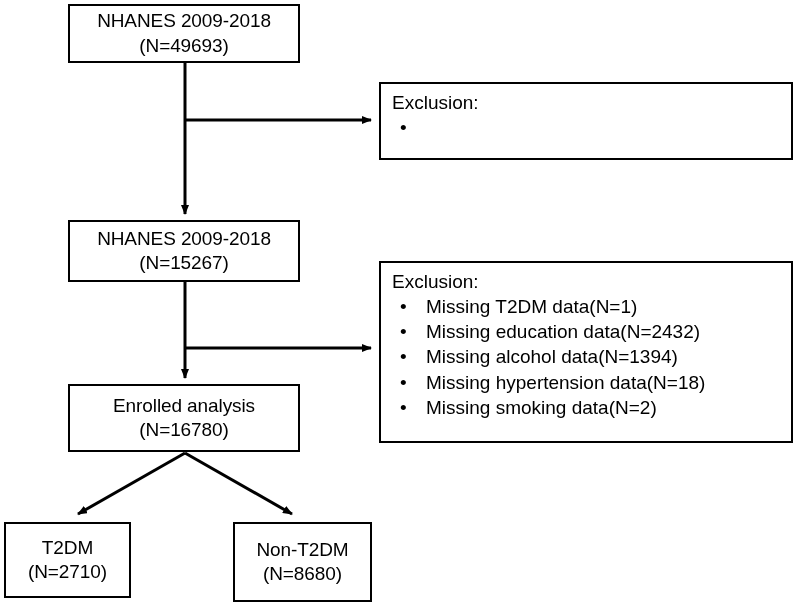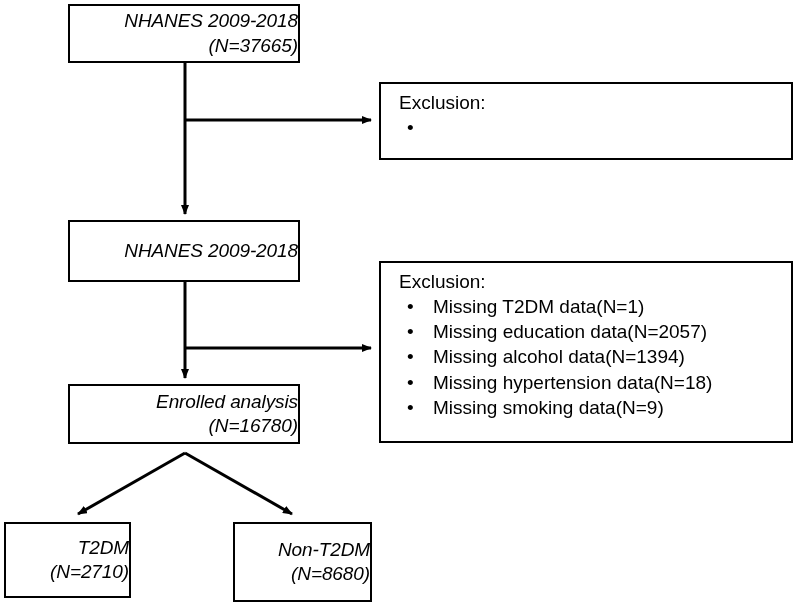--- a/index.html
+++ b/index.html
@@ -29,35 +29,34 @@
     position: absolute;
     box-sizing: border-box;
     border: 2px solid #000000;
     background: #ffffff;
     display: flex;
     flex-direction: column;
     justify-content: center;
     z-index: 2;
   }
   .node.centered {
-    align-items: flex-end;
+    align-items: center;
     text-align: center;
-    font-style: italic;
   }
   .node-line {
     font-size: 19px;
     line-height: 1.28;
     white-space: nowrap;
     letter-spacing: -0.1px;
   }
   
   .panel {
     align-items: flex-start;
     justify-content: flex-start;
-    padding: 7px 8px 7px 18px;
+    padding: 7px 8px 7px 11px;
   }
   .panel-title {
     font-size: 19px;
     line-height: 1.25;
     white-space: nowrap;
   }
   .panel-list {
     list-style: none;
     margin: 0;
     padding: 0;
@@ -75,21 +74,21 @@
     left: 8px;
     top: 0;
     font-size: 19px;
     line-height: 1.33;
   }
   
   #node-cohort-initial { left: 68px;  top: 4px;   width: 232px; height: 59px; }
   #node-exclusion-1    { left: 379px; top: 82px;  width: 414px; height: 78px; }
   #node-cohort-with-chg{ left: 68px;  top: 220px; width: 232px; height: 62px; }
   #node-exclusion-2    { left: 379px; top: 261px; width: 414px; height: 182px; }
-  #node-enrolled       { left: 68px;  top: 384px; width: 232px; height: 60px; }
+  #node-enrolled       { left: 68px;  top: 384px; width: 232px; height: 68px; }
   #node-group-t2dm     { left: 4px;   top: 522px; width: 127px; height: 76px; }
   #node-group-non-t2dm { left: 233px; top: 522px; width: 139px; height: 80px; }
 </style>
 </head>
 <body>
 
 <div id="canvas">
 
   <svg id="wires" viewBox="0 0 800 603" xmlns="http://www.w3.org/2000/svg">
     <defs>
@@ -105,58 +104,59 @@
     <line x1="185" y1="282" x2="185" y2="378" stroke="#000000" stroke-width="3" marker-end="url(#arrowhead)"></line>
 
     <line x1="185" y1="348" x2="371" y2="348" stroke="#000000" stroke-width="3" marker-end="url(#arrowhead)"></line>
 
     <line x1="185" y1="453" x2="78" y2="514" stroke="#000000" stroke-width="3" marker-end="url(#arrowhead)"></line>
     <line x1="185" y1="453" x2="292" y2="514" stroke="#000000" stroke-width="3" marker-end="url(#arrowhead)"></line>
   </svg>
 
   <div class="node centered" id="node-cohort-initial">
     <div class="node-line">NHANES 2009-2018</div>
-    <div class="node-line">(N=37665)</div>
+    <div class="node-line">(N=49693)</div>
   </div>
 
   <div class="node panel" id="node-exclusion-1">
     <div class="panel-title">Exclusion:</div>
     <ul class="panel-list">
       <li>
         <span class="bullet">•</span>
       </li>
     </ul>
   </div>
 
   <div class="node centered" id="node-cohort-with-chg">
     <div class="node-line">NHANES 2009-2018</div>
+    <div class="node-line">(N=15267)</div>
   </div>
 
   <div class="node panel" id="node-exclusion-2">
     <div class="panel-title">Exclusion:</div>
     <ul class="panel-list">
       <li>
         <span class="bullet">•</span>
         <span>Missing T2DM data(N=1)</span>
       </li>
       <li>
         <span class="bullet">•</span>
-        <span>Missing education data(N=2057)</span>
+        <span>Missing education data(N=2432)</span>
       </li>
       <li>
         <span class="bullet">•</span>
         <span>Missing alcohol data(N=1394)</span>
       </li>
       <li>
         <span class="bullet">•</span>
         <span>Missing hypertension data(N=18)</span>
       </li>
       <li>
         <span class="bullet">•</span>
-        <span>Missing smoking data(N=9)</span>
+        <span>Missing smoking data(N=2)</span>
       </li>
     </ul>
   </div>
 
   <div class="node centered" id="node-enrolled">
     <div class="node-line">Enrolled analysis</div>
     <div class="node-line">(N=16780)</div>
   </div>
 
   <div class="node centered" id="node-group-t2dm">

